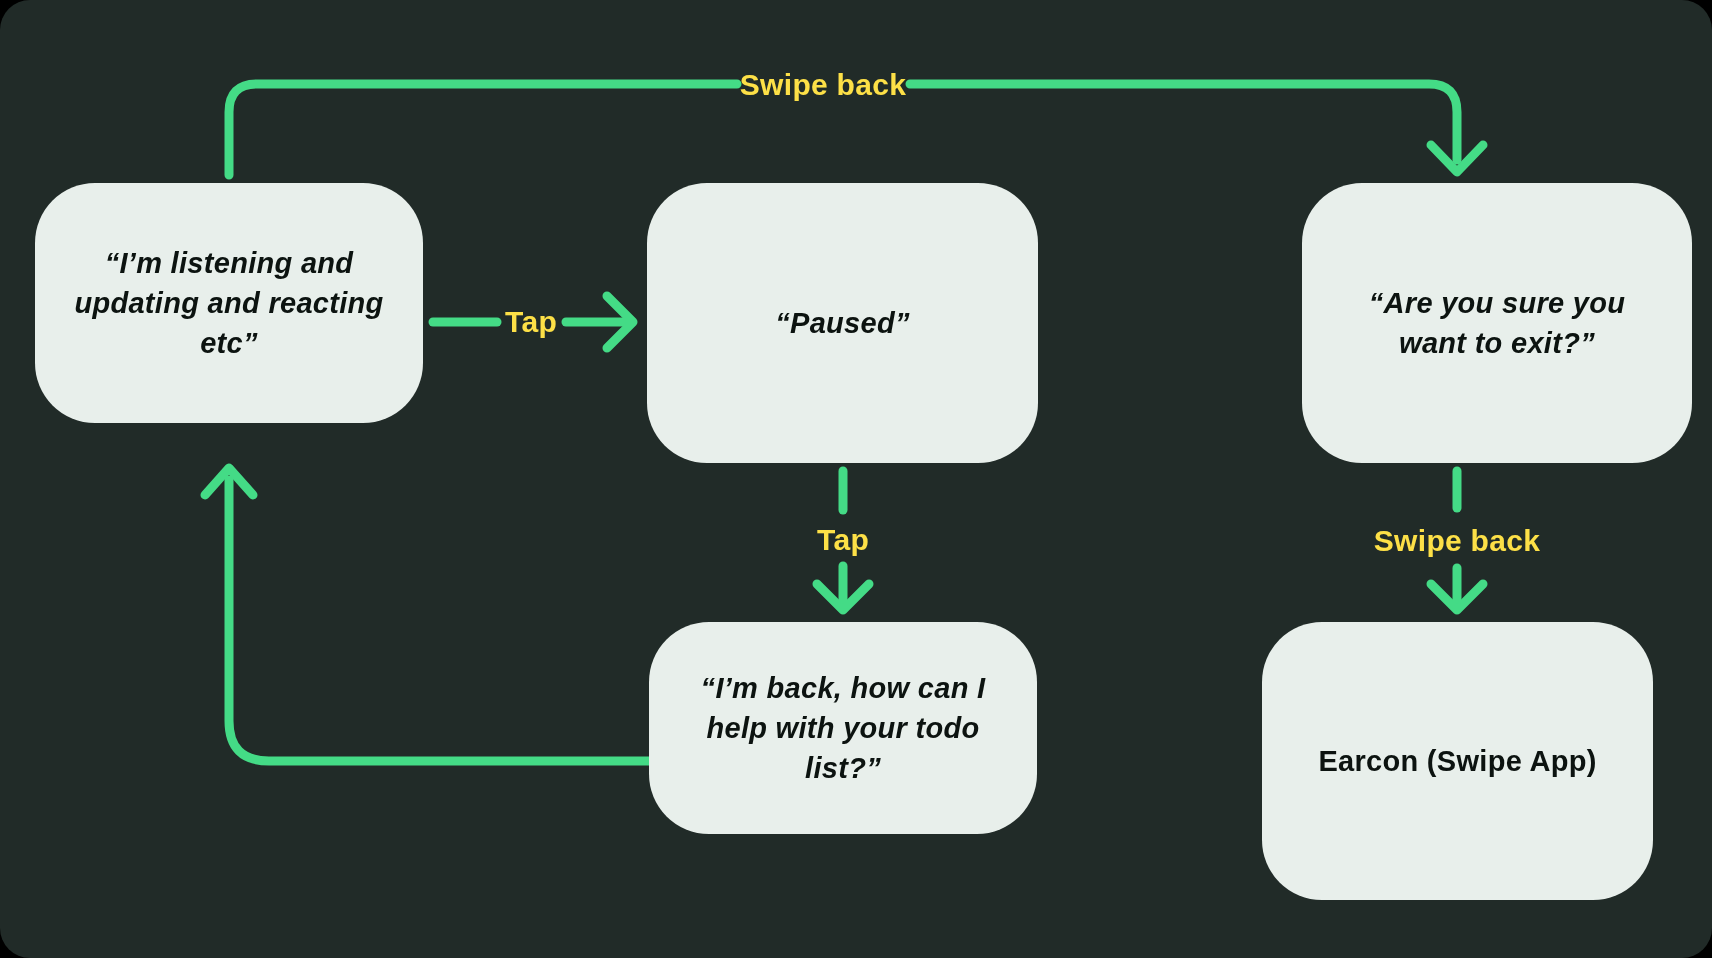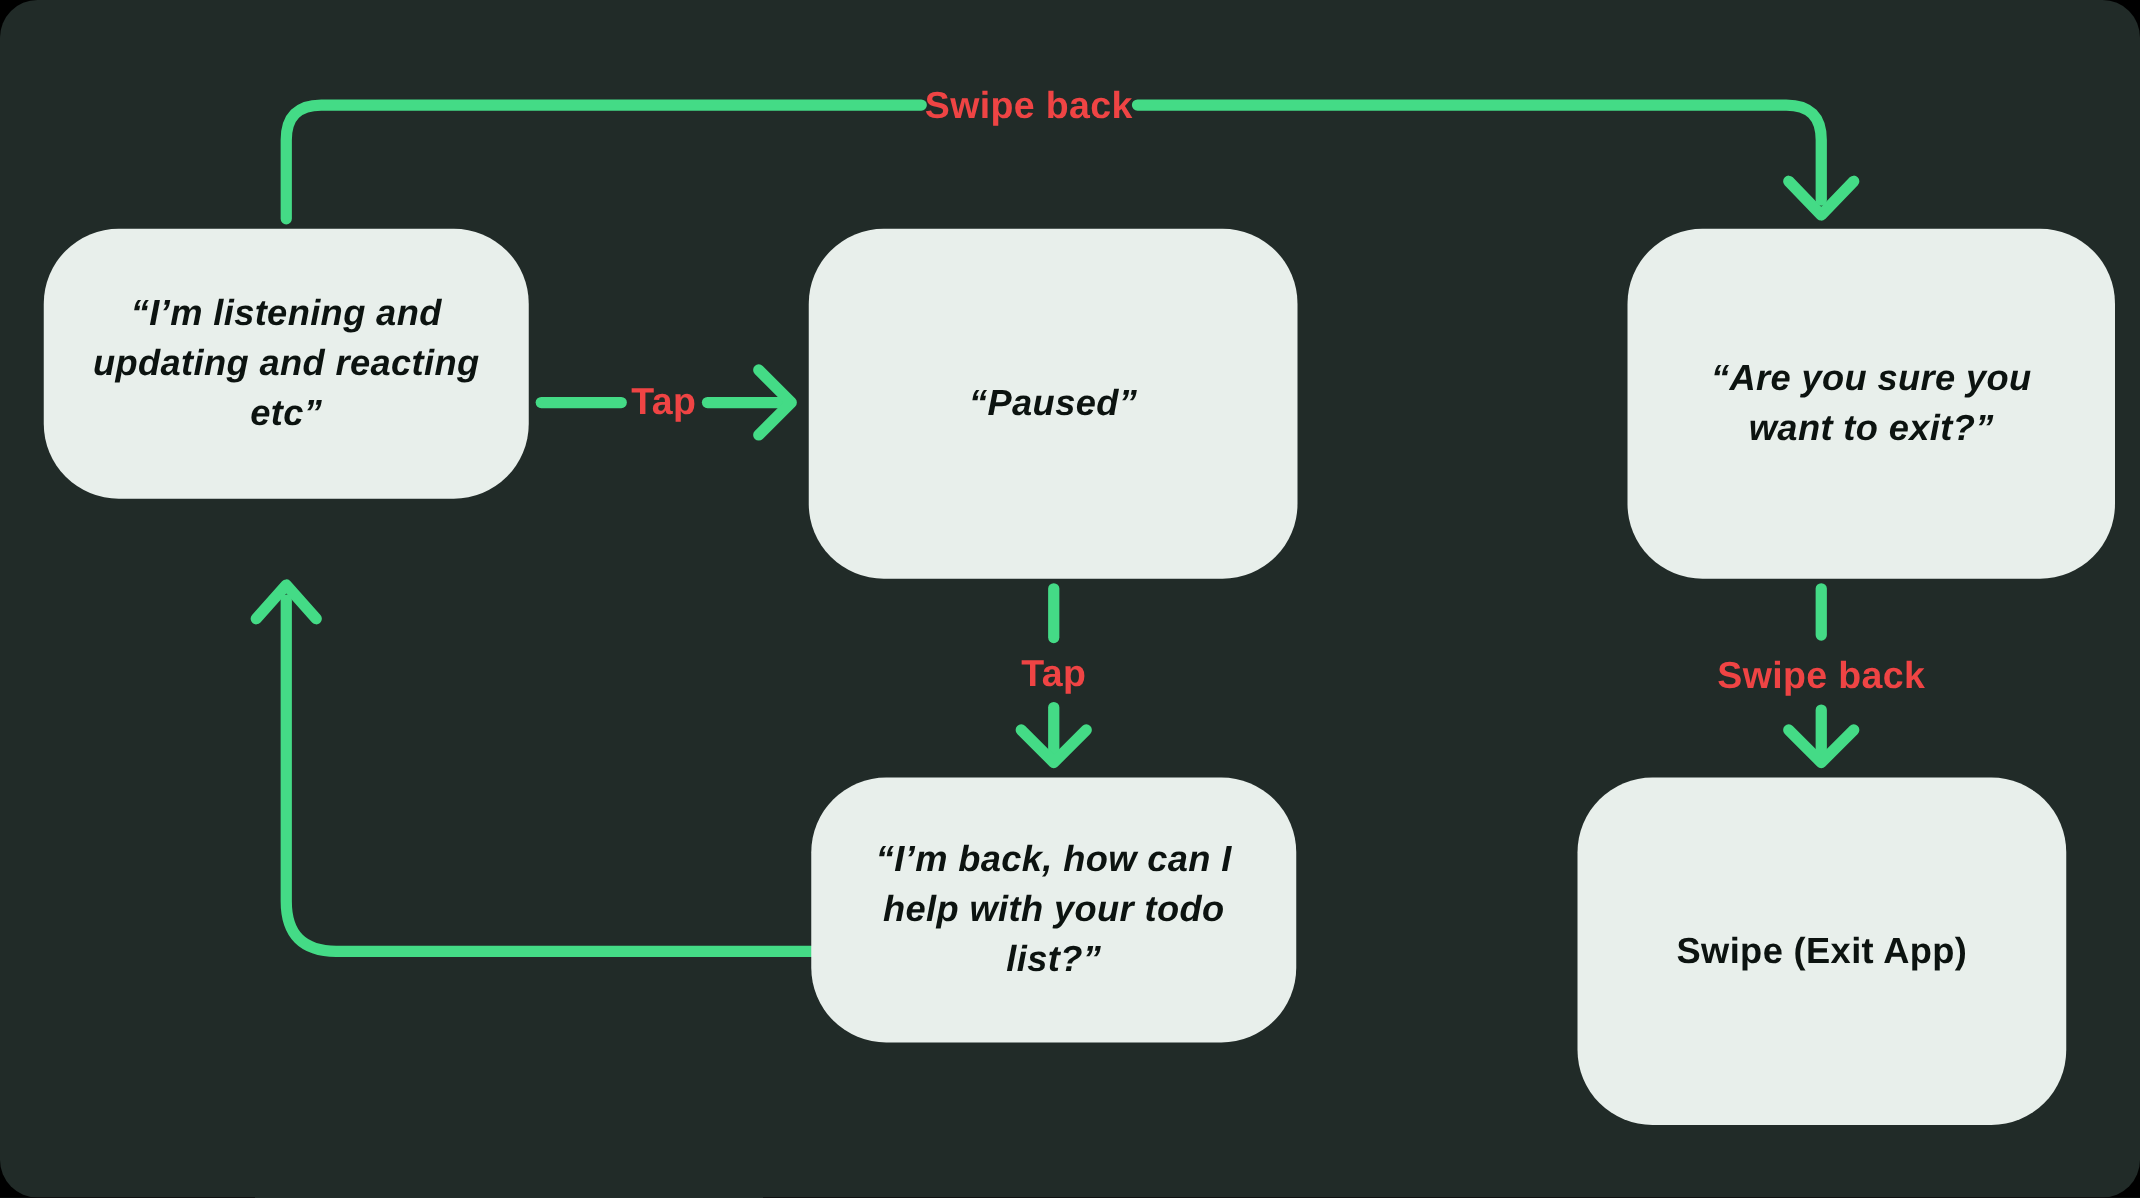--- a/index.html
+++ b/index.html
@@ -47,31 +47,31 @@
   }
   .node-text {
     font-size: 29px;
     font-weight: 700;
     line-height: 1.38;
     color: #0C1310;
     letter-spacing: 0.3px;
     white-space: pre-line;
   }
   .node-text.italic { font-style: italic; }
-  .node-listening    { left: 35px;   top: 183px; width: 388px; height: 216px; }
+  .node-listening    { left: 35px;   top: 183px; width: 388px; height: 240px; }
   .node-paused       { left: 647px;  top: 183px; width: 391px; height: 280px; text-align: center; }
   .node-confirm-exit { left: 1302px; top: 183px; width: 390px; height: 280px; }
   .node-back         { left: 649px;  top: 622px; width: 388px; height: 212px; }
   .node-earcon       { left: 1262px; top: 622px; width: 391px; height: 278px; }
   .edge-label {
     position: absolute;
     transform: translate(-50%, -50%);
     font-size: 30px;
     font-weight: 700;
-    color: #ef4444;
+    color: #fde047;
     letter-spacing: 0.3px;
     white-space: nowrap;
   }
   .label-swipe-back-top   { left: 823px;  top: 85px;  }
   .label-tap-horizontal   { left: 531px;  top: 322px; }
   .label-tap-vertical     { left: 843px;  top: 540px; }
   .label-swipe-back-right { left: 1457px; top: 541px; }
 </style>
 </head>
 <body>
@@ -115,21 +115,21 @@
 want to exit?”</span>
   </div>
 
   <div class="node node-back">
     <span class="node-text italic">“I’m back, how can I
 help with your todo
 list?”</span>
   </div>
 
   <div class="node node-earcon">
-    <span class="node-text">Swipe (Exit App)</span>
+    <span class="node-text">Earcon (Swipe App)</span>
   </div>
 
   <div class="edge-label label-swipe-back-top">Swipe back</div>
 
   <div class="edge-label label-tap-horizontal">Tap</div>
 
   <div class="edge-label label-tap-vertical">Tap</div>
 
   <div class="edge-label label-swipe-back-right">Swipe back</div>
 

